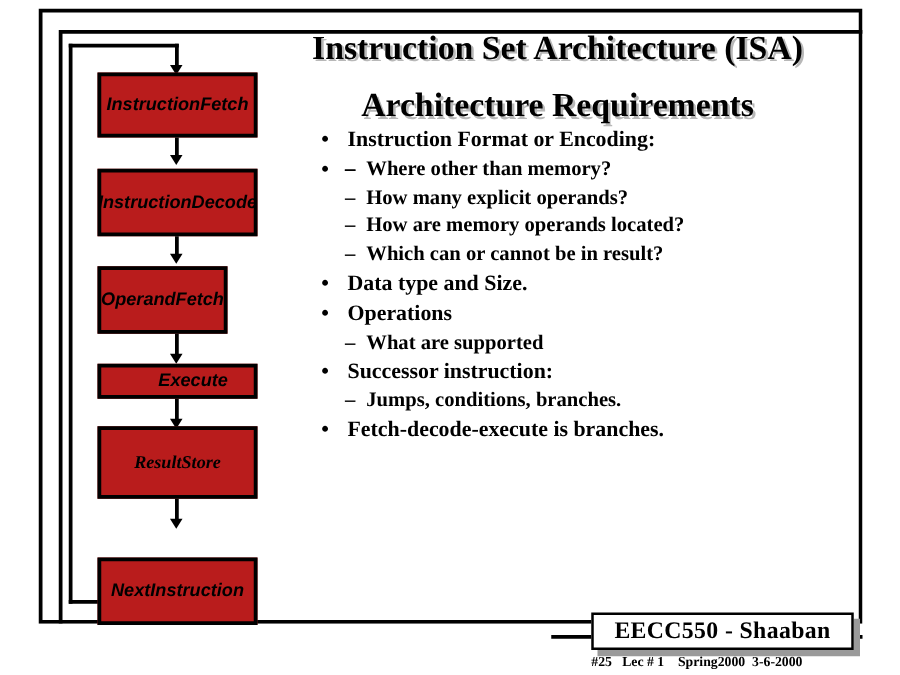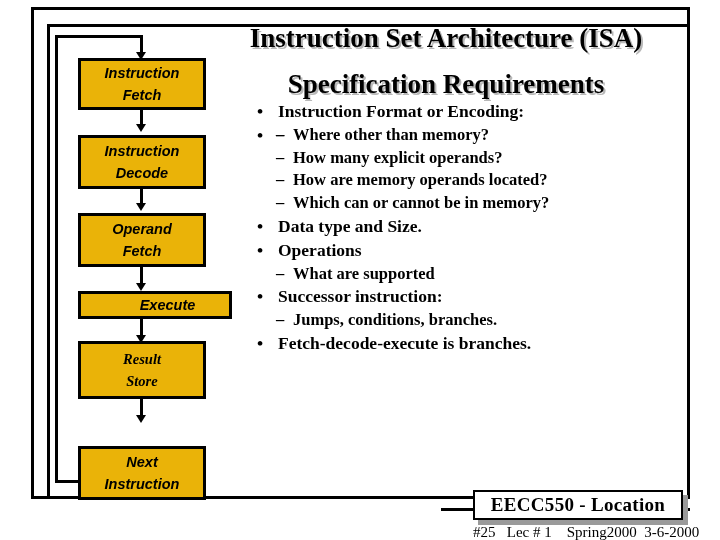--- a/index.html
+++ b/index.html
@@ -45,23 +45,22 @@
     position: absolute;
     left: 0;
     top: 0;
     width: 240px;
     height: 540px;
   }
   .fbox {
     position: absolute;
     box-sizing: border-box;
     border: 3px solid #000000;
-    background: #eab308;
+    background: #b91c1c;
     display: flex;
-    flex-direction: column;
     align-items: center;
     justify-content: center;
     font-family: "Liberation Sans", sans-serif;
     font-weight: bold;
     font-style: italic;
     font-size: 14.5px;
     line-height: 1.55;
     color: #000000;
     text-align: center;
   }
@@ -183,24 +182,23 @@
     font-weight: bold;
     font-size: 19px;
     color: #000000;
     letter-spacing: 0.3px;
   }
   .footer-sub {
     position: absolute;
     left: 473px;
     top: 524px;
     width: 212px;
-    text-align: center;
-    font-family: "Liberation Serif", serif;
-    font-weight: normal;
-    font-size: 15px;
+    font-family: "Liberation Serif", serif;
+    font-weight: bold;
+    font-size: 11px;
     color: #000000;
     white-space: pre;
   }
 </style>
 </head>
 <body>
 
 <div id="slide">
 
   <div class="frame-outer"></div>
@@ -224,49 +222,49 @@
     <div class="vline" style="left:140px;top:110px;height:16px;"></div>
     <div class="arrowhead" style="left:136px;top:124px;"></div>
 
     <div class="fbox" style="left:78px;top:135px;width:128px;height:54px;">
       <span>Instruction</span>
       <span>Decode</span>
     </div>
     <div class="vline" style="left:140px;top:189px;height:16px;"></div>
     <div class="arrowhead" style="left:136px;top:203px;"></div>
 
-    <div class="fbox" style="left:78px;top:213px;width:128px;height:54px;">
+    <div class="fbox" style="left:78px;top:213px;width:104px;height:54px;">
       <span>Operand</span>
       <span>Fetch</span>
     </div>
     <div class="vline" style="left:140px;top:267px;height:18px;"></div>
     <div class="arrowhead" style="left:136px;top:283px;"></div>
 
-    <div class="fbox" style="left:78px;top:291px;width:154px;height:28px;padding-left:25px;">
+    <div class="fbox" style="left:78px;top:291px;width:128px;height:28px;padding-left:25px;">
       <span>Execute</span>
     </div>
     <div class="vline" style="left:140px;top:319px;height:18px;"></div>
     <div class="arrowhead" style="left:136px;top:335px;"></div>
 
     <div class="fbox" style="left:78px;top:341px;width:128px;height:58px;font-family:Liberation Serif, serif;">
       <span>Result</span>
       <span>Store</span>
     </div>
     <div class="vline" style="left:140px;top:399px;height:18px;"></div>
     <div class="arrowhead" style="left:136px;top:415px;"></div>
 
     <div class="fbox" style="left:78px;top:424px;width:128px;height:54px;margin-top:22px;">
       <span>Next</span>
       <span>Instruction</span>
     </div>
   </div>
 
   <div class="title">
     <span>Instruction Set Architecture (ISA)</span>
-    <span>Specification Requirements</span>
+    <span>Architecture Requirements</span>
   </div>
 
   <div class="body">
 
     <div class="lvl1">
       <span class="bullet">•</span>
       <span>Instruction Format or Encoding:</span>
     </div>
 
     <div class="lvl2">
@@ -287,21 +285,21 @@
       <span>How many explicit operands?</span>
     </div>
 
     <div class="lvl2">
       <span class="dash">–</span>
       <span>How are memory operands located?</span>
     </div>
 
     <div class="lvl2">
       <span class="dash">–</span>
-      <span>Which can or cannot be in memory?</span>
+      <span>Which can or cannot be in result?</span>
     </div>
 
     <div class="lvl1">
       <span class="bullet">•</span>
       <span>Data type and Size.</span>
     </div>
 
     <div class="lvl1">
       <span class="bullet">•</span>
       <span> Operations</span>
@@ -326,17 +324,17 @@
       <span class="bullet">•</span>
       <span>Fetch-decode-execute is branches.</span>
     </div>
 
   </div>
 
   <div class="footer-rule"></div>
   <div class="footer-rule-r"></div>
   <div class="footer-shadow"></div>
   <div class="footer-box">
-    <span>EECC550 - Location</span>
+    <span>EECC550 - Shaaban</span>
   </div>
   <div class="footer-sub">#25   Lec # 1    Spring2000  3-6-2000</div>
 
 </div>
 
 </body></html>

